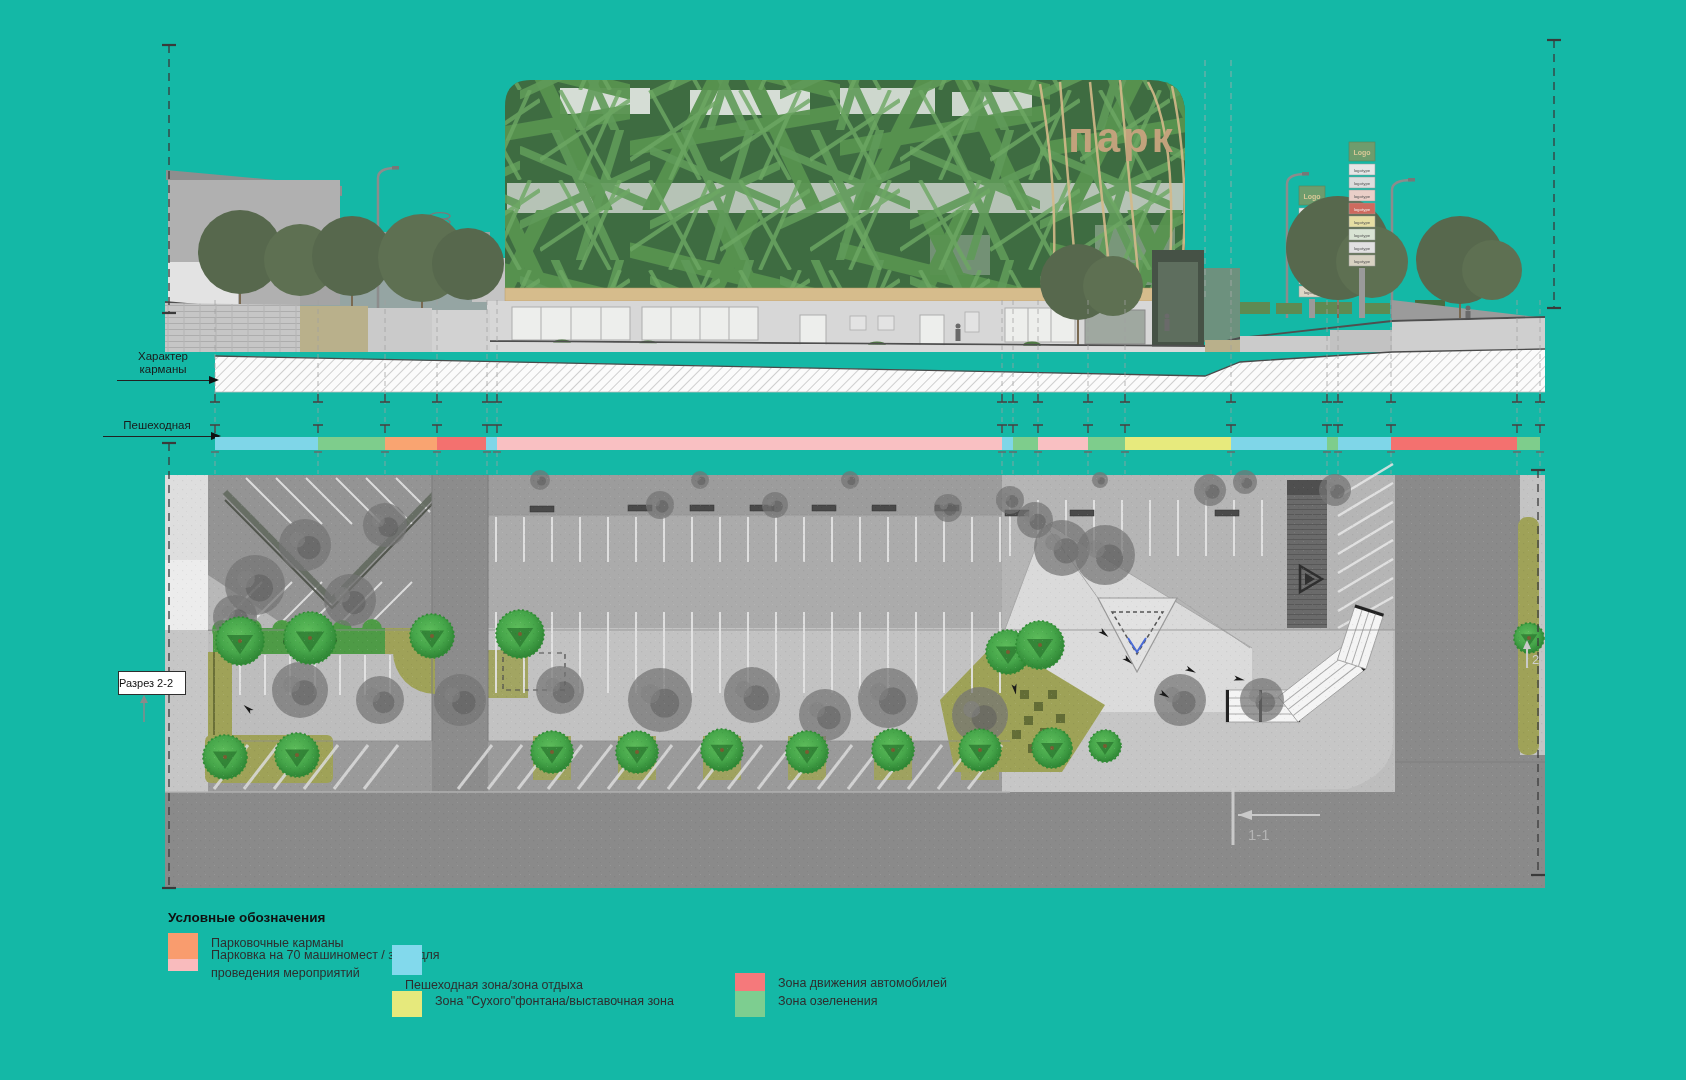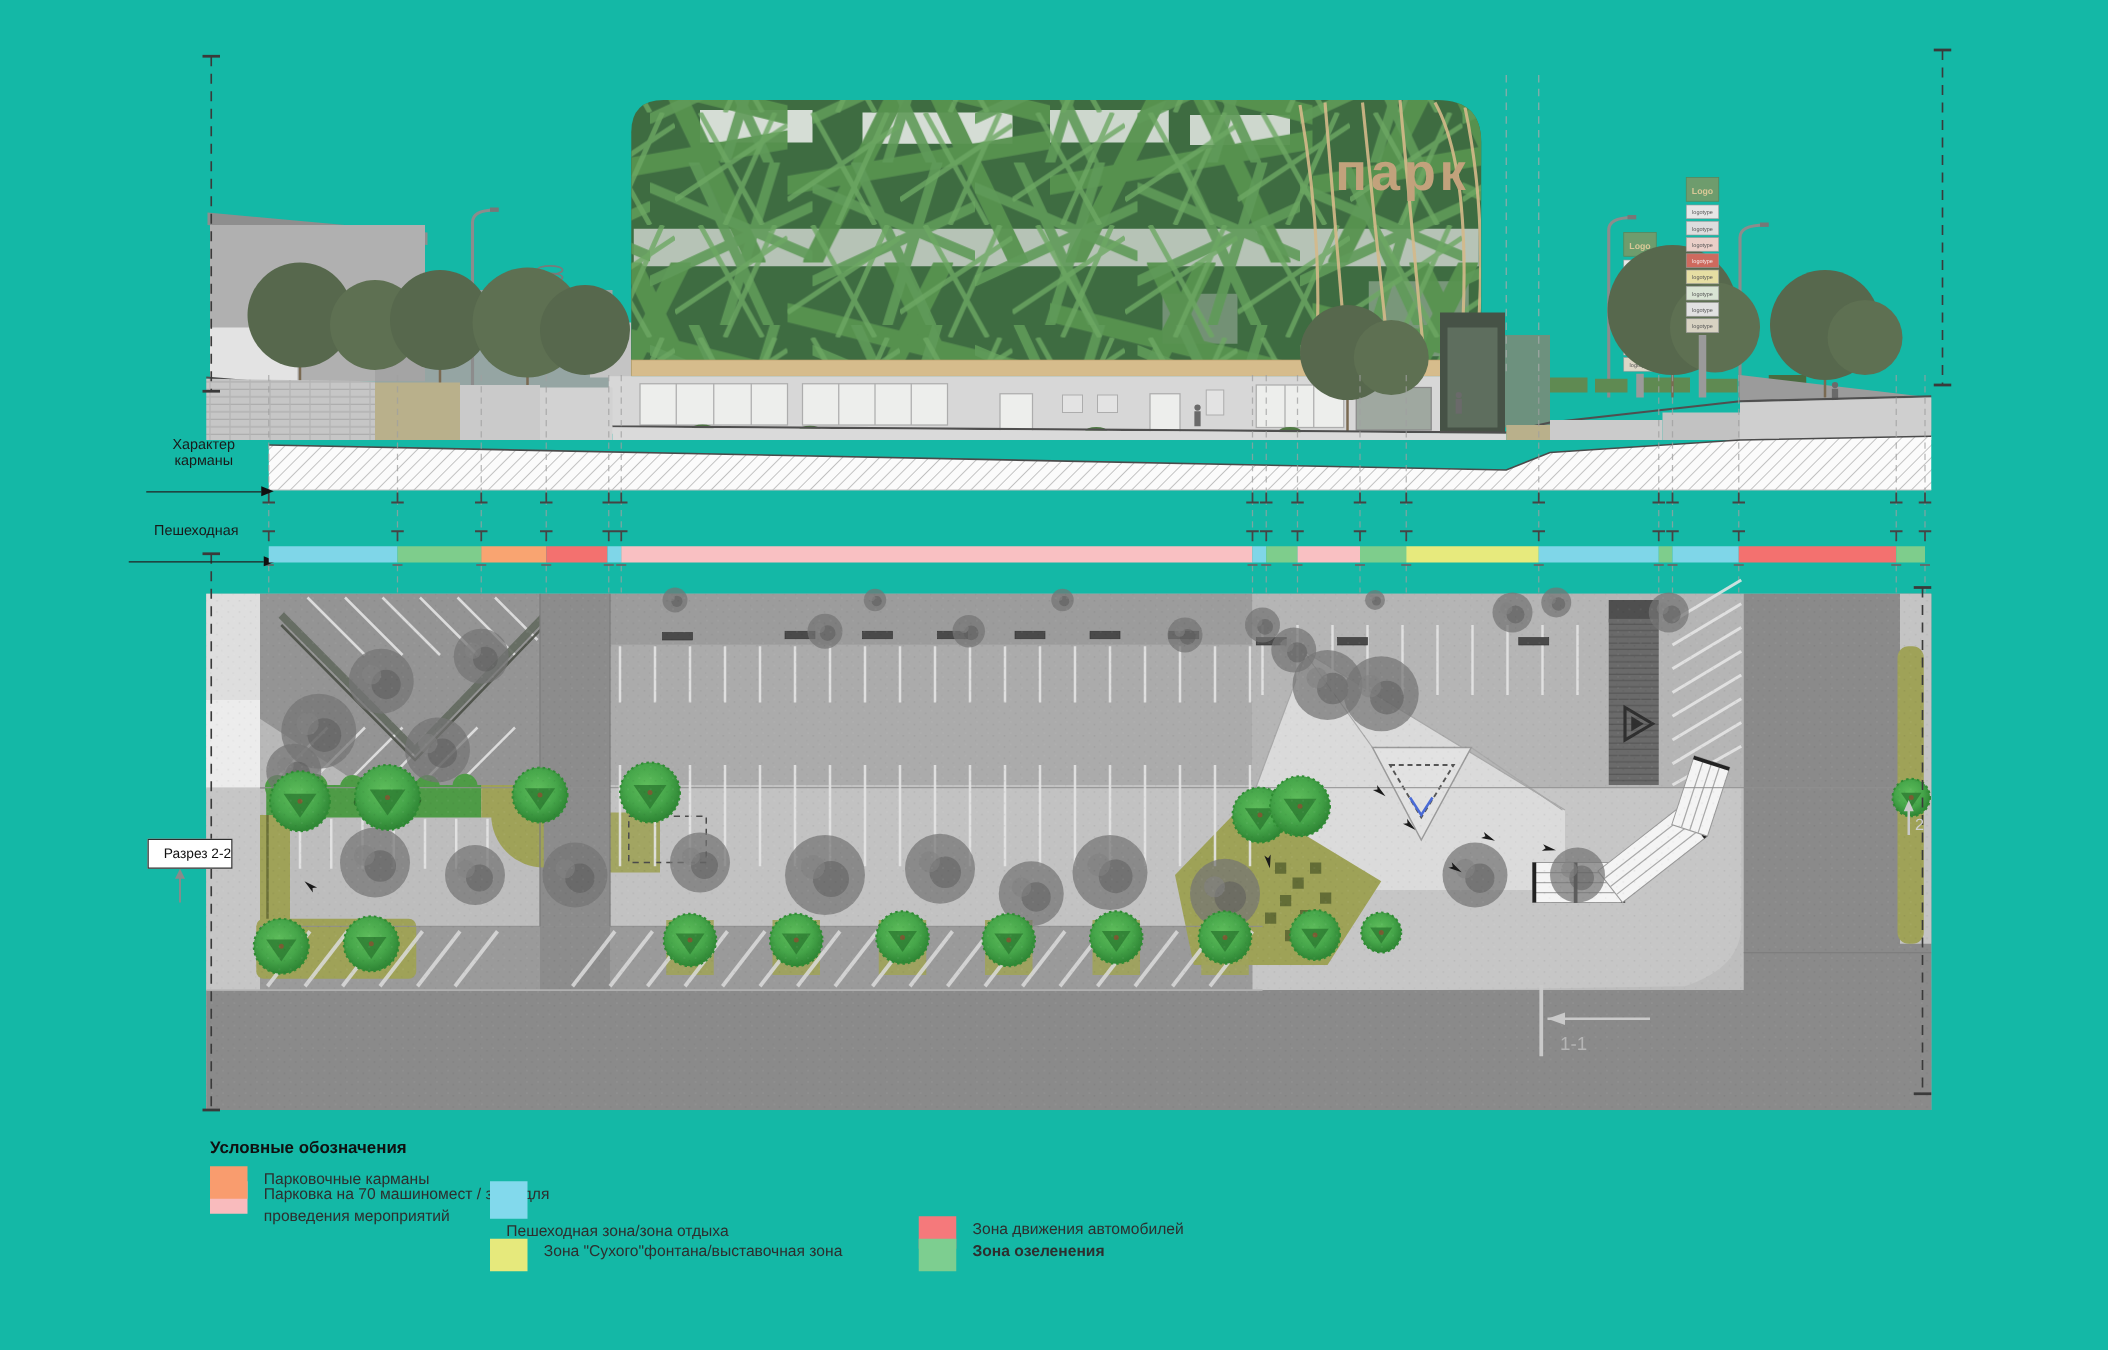--- a/index.html
+++ b/index.html
@@ -1,26 +1,26 @@
 <!DOCTYPE html>
 <html><head>
 <meta charset="utf-8">
 <style>
   html,body{margin:0;padding:0;background:#fff}
   #stage{position:relative;width:1686px;height:1080px;background:#14b8a6;overflow:hidden;
          font-family:"Liberation Sans",sans-serif;color:#222}
   svg{position:absolute;left:0;top:0}
   .leader{position:absolute;font-size:11.5px;line-height:1.15;color:#1a1a1a;text-align:center;
-          border-bottom:1.3px solid #222;padding-bottom:17px}
+          border-bottom:1.3px solid #222;padding-bottom:4px}
   .leader .arrow{position:absolute;right:-10px;bottom:-4px;width:0;height:0;
           border-left:10px solid #111;border-top:4px solid transparent;border-bottom:4px solid transparent}
   #zoning-strip{position:absolute;left:215px;top:437px;width:1325px;height:13px;display:flex}
   #zoning-strip .seg{height:100%}
   #section-box{position:absolute;left:118px;top:671px;width:66px;height:22px;border:1.3px solid #2e2e2e;
-          background:#fff;font-size:11px;display:flex;align-items:center;justify-content:flex-end;color:#111}
+          background:#fff;font-size:11px;display:flex;align-items:center;justify-content:flex-start;color:#111}
   #legend-title{position:absolute;left:168px;top:910px;font-size:13.5px;font-weight:bold;color:#101010}
   .lg-item{position:absolute;display:flex}
   .lg-sw{width:30px;height:26px;flex:0 0 30px}
   .lg-tx{font-size:12.5px;color:#2e2e2e;line-height:1.4;padding-top:2px;margin-left:13px}
 </style>
 </head>
 <body>
 
 <div id="stage">
 
@@ -1007,19 +1007,19 @@
         <span class="lg-tx" style="max-width: 300px;">Пешеходная зона/зона отдыха</span>
       </div>
       <div class="lg-item" style="left: 392px; top: 991px;">
         <span class="lg-sw" style="background: rgb(230, 233, 124);"></span>
         <span class="lg-tx" style="max-width: 330px;">Зона "Сухого"фонтана/выставочная зона</span>
       </div>
       <div class="lg-item" style="left: 735px; top: 945px; margin-top: 28px;">
         <span class="lg-sw" style="background: rgb(245, 121, 123);"></span>
         <span class="lg-tx" style="max-width: 300px;">Зона движения автомобилей</span>
       </div>
-      <div class="lg-item" style="left: 735px; top: 991px; font-weight: bold;">
+      <div class="lg-item" style="left: 735px; top: 991px;">
         <span class="lg-sw" style="background: rgb(125, 206, 144);"></span>
         <span class="lg-tx" style="max-width: 300px;">Зона озеленения</span>
       </div>
     </div>
 
 </div>
 
 </body></html>

